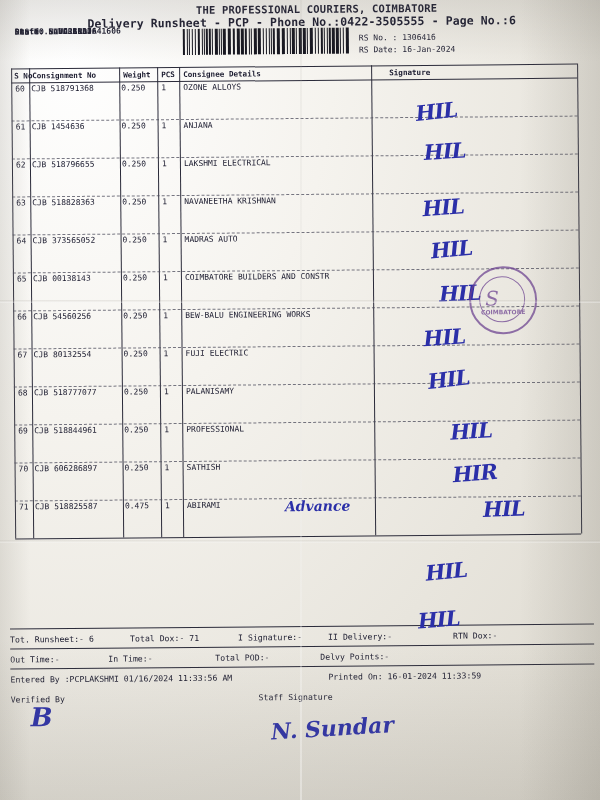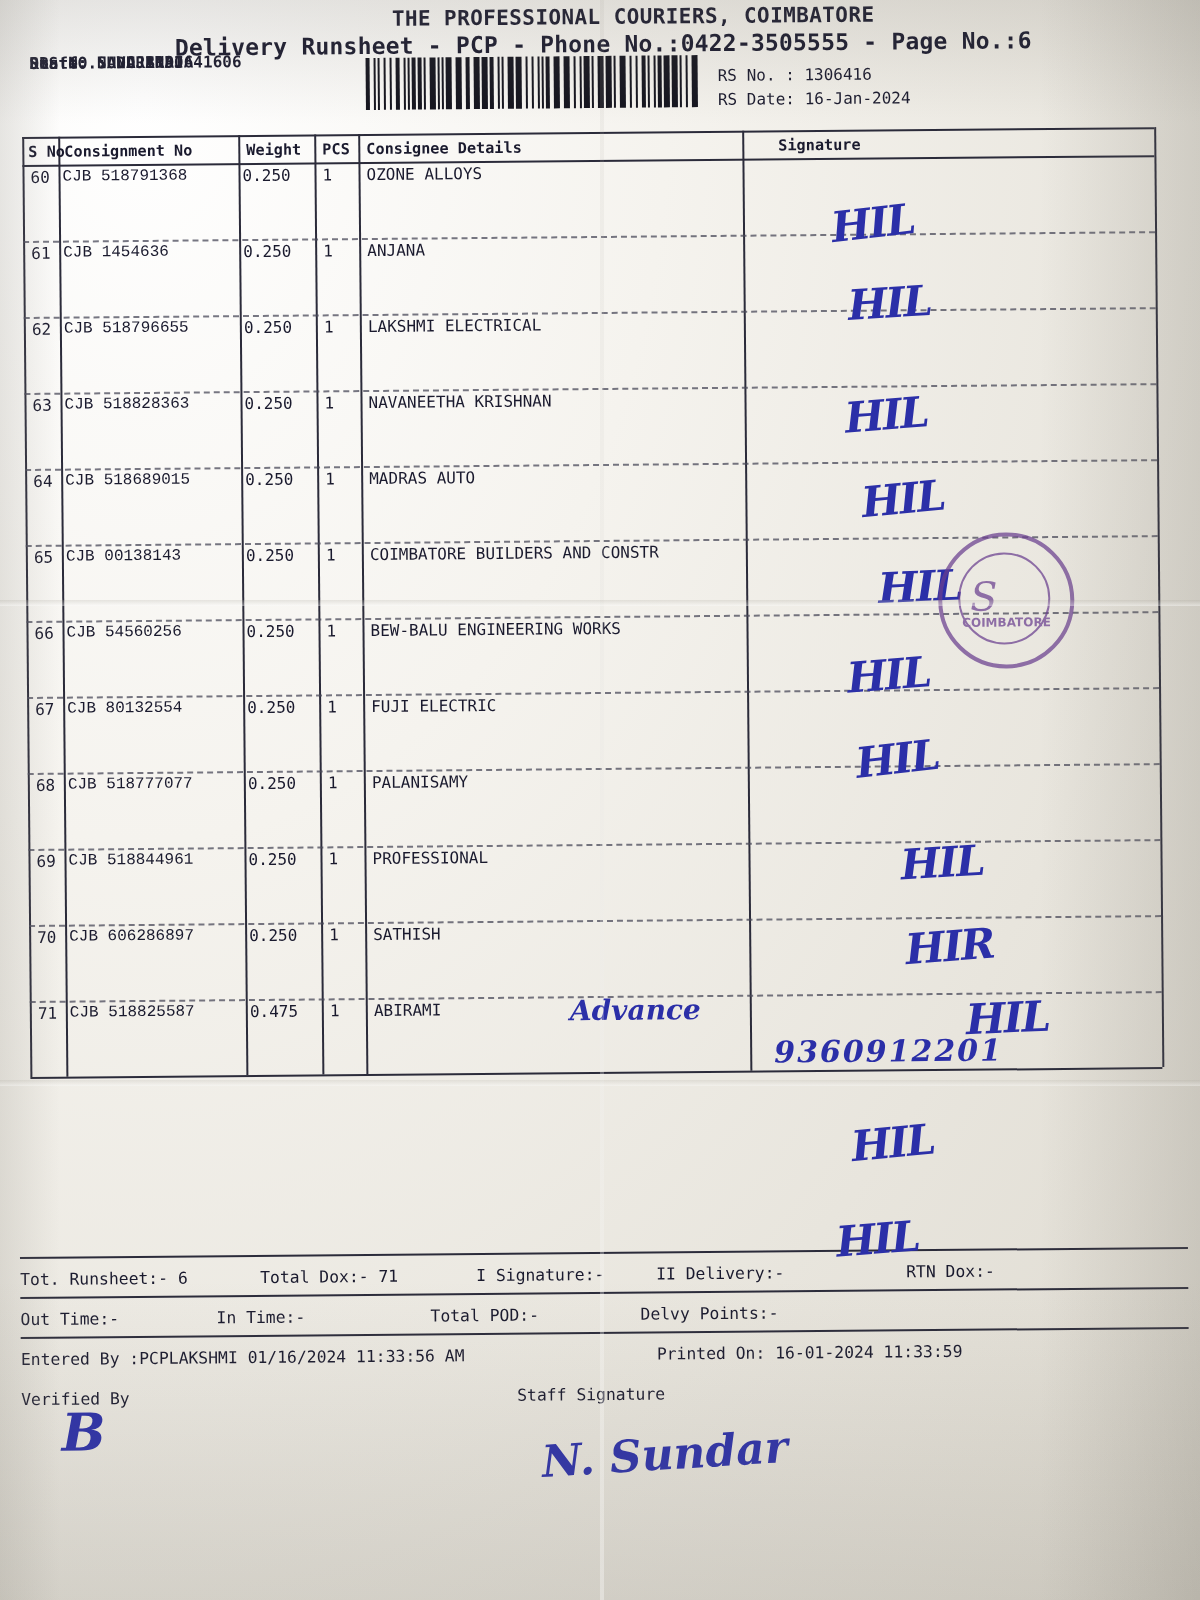--- a/index.html
+++ b/index.html
@@ -50,21 +50,21 @@
 
   
   .tbl{position:absolute;left:14px;top:66px;width:566px;}
   .hline{position:absolute;left:0;background:#2b2b3a;height:1px;}
   .vline{position:absolute;top:0;background:#2b2b3a;width:1px;}
   .hdr-cell{position:absolute;font-size:7.6px;font-weight:bold;top:3px;}
 
   .row{position:absolute;left:0;width:566px;height:38px;font-size:8px;}
   .row .c{position:absolute;top:2px;white-space:nowrap;}
   .c-sno{left:4px;}
-  .c-con{left:20px;font-family:Liberation Mono, monospace;}
+  .c-con{left:20px;}
   .c-wt{left:110px;text-align:center;}
   .c-pcs{left:150px;}
   .c-det{left:172px;}
   .dashed{position:absolute;left:0;width:566px;border-top:1px dashed #4a4a5a;opacity:.75;}
 
   
   .foot{position:absolute;left:8px;top:630px;width:584px;font-size:8.2px;}
   .foot .fr{position:absolute;white-space:nowrap;}
   .fline{position:absolute;left:0;width:584px;height:1px;background:#2b2b3a;}
 
@@ -178,21 +178,21 @@
         <div class="vline" style="left: 0px; height: 470px;"></div>
         <div class="vline" style="left: 18px; height: 470px;"></div>
         <div class="vline" style="left: 108px; height: 470px;"></div>
         <div class="vline" style="left: 146px; height: 470px;"></div>
         <div class="vline" style="left: 168px; height: 470px;"></div>
         <div class="vline" style="left: 360px; height: 470px;"></div>
         <div class="vline" style="left: 566px; height: 470px;"></div>
         <div class="hdr-cell" style="left: 3px;">S No</div>
         <div class="hdr-cell" style="left: 21px;">Consignment No</div>
         <div class="hdr-cell" style="left: 112px;">Weight</div>
-        <div class="hdr-cell" style="left: 150px;">PCS</div>
+        <div class="hdr-cell" style="left: 134px; padding-left: 16px;">PCS</div>
         <div class="hdr-cell" style="left: 172px;">Consignee Details</div>
         <div class="hdr-cell" style="left: 378px;">Signature</div>
         <div class="row" style="top: 14px;">
           <div class="c c-sno">60</div>
           <div class="c c-con">CJB 518791368</div>
           <div class="c c-wt">0.250</div>
           <div class="c c-pcs">1</div>
           <div class="c c-det">OZONE ALLOYS</div>
           <div class="c" style="left: 364px;"></div>
         </div>
@@ -219,21 +219,21 @@
           <div class="c c-sno">63</div>
           <div class="c c-con">CJB 518828363</div>
           <div class="c c-wt">0.250</div>
           <div class="c c-pcs">1</div>
           <div class="c c-det">NAVANEETHA KRISHNAN</div>
           <div class="c" style="left: 364px;"></div>
         </div>
         <div class="dashed" style="top: 166px;"></div>
         <div class="row" style="top: 166px;">
           <div class="c c-sno">64</div>
-          <div class="c c-con">CJB 518689015</div>
+          <div class="c c-con">CJB 373565052</div>
           <div class="c c-wt">0.250</div>
           <div class="c c-pcs">1</div>
           <div class="c c-det">MADRAS AUTO</div>
           <div class="c" style="left: 364px;"></div>
         </div>
         <div class="dashed" style="top: 204px;"></div>
         <div class="row" style="top: 204px;">
           <div class="c c-sno">65</div>
           <div class="c c-con">CJB 00138143</div>
           <div class="c c-wt">0.250</div>
@@ -331,21 +331,20 @@
         <div class="ink sig-hil" style="left: 416px; top: 608px; transform: rotate(-4deg);">HIL</div>
       </div>
 
     <div class="stamp" style="left:470px;top:268px;">
       <div class="inner"></div>
       <div class="sw">S</div>
       <div class="txt">COIMBATORE</div>
     </div>
 
     <div class="ink" style="left:284px;top:498px;font-size:14px;">Advance</div>
-    <div class="ink" style="left:386px;top:518px;font-size:15px;letter-spacing:1px;">9360912201</div>
 
     <div class="ink" style="left:268px;top:715px;font-size:22px;transform:rotate(-3deg);">N. Sundar</div>
 
     <div class="ink" style="left:28px;top:700px;font-size:26px;">B</div>
 
   </div>
 
   <div class="shade s1"></div>
   <div class="shade s2"></div>
   <div class="shade s3"></div>

